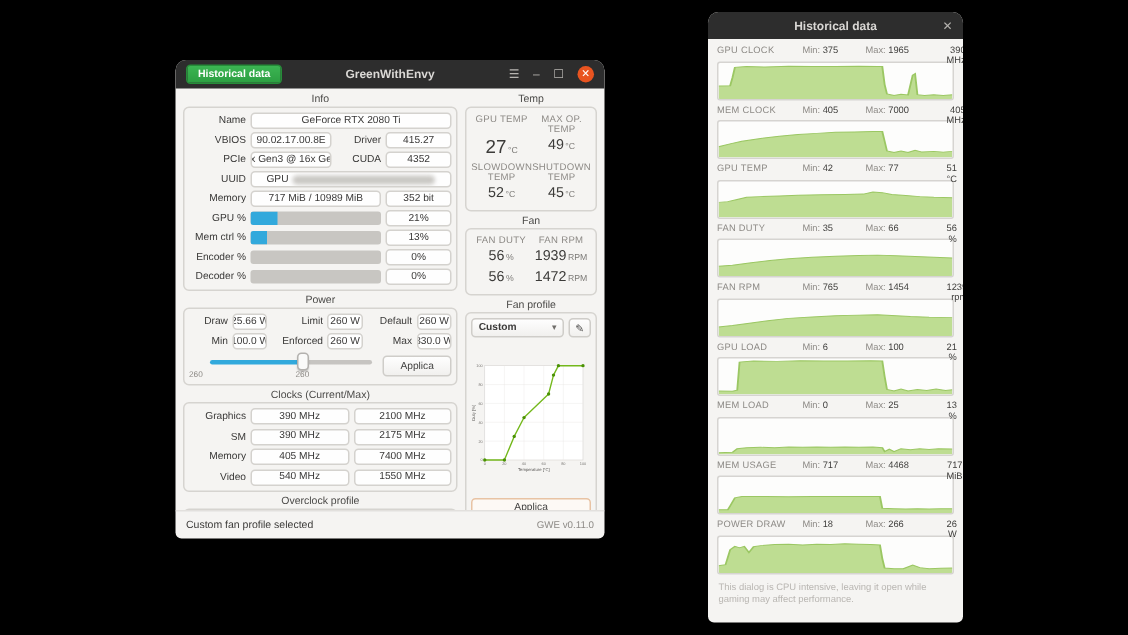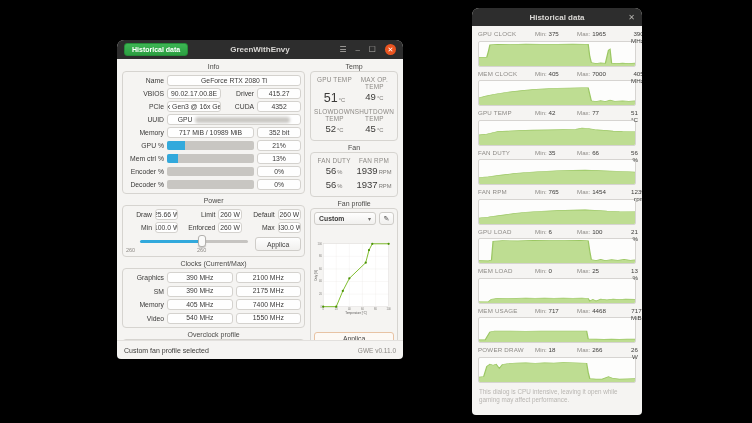--- a/index.html
+++ b/index.html
@@ -257,21 +257,21 @@
       </div>
 
       <div class="col-right">
 
         <section>
           <div class="frame-title">Temp</div>
           <div class="frame-box temp-grid">
             <span class="tlabel">GPU TEMP</span>
             <span class="tlabel">MAX OP. TEMP</span>
             <span class="tval big">
-              <span>51</span><span class="unit">°C</span>
+              <span>27</span><span class="unit">°C</span>
             </span>
             <span class="tval med">
               <span>49</span><span class="unit">°C</span>
             </span>
             <span class="tlabel">SLOWDOWN TEMP</span>
             <span class="tlabel">SHUTDOWN TEMP</span>
             <span class="tval med">
               <span>52</span><span class="unit">°C</span>
             </span>
             <span class="tval med">
@@ -288,21 +288,21 @@
             <span class="tval med">
               <span>56</span><span class="unit">%</span>
             </span>
             <span class="tval med">
               <span>1939</span><span class="unit">RPM</span>
             </span>
             <span class="tval med">
               <span>56</span><span class="unit">%</span>
             </span>
             <span class="tval med">
-              <span>1937</span><span class="unit">RPM</span>
+              <span>1472</span><span class="unit">RPM</span>
             </span>
           </div>
         </section>
 
         <section style="flex:1;display:flex;flex-direction:column;">
           <div class="frame-title">Fan profile</div>
           <div class="frame-box" style="flex:1;">
             <div class="fanprof-head">
               <div class="select">
                 <span class="sel-text">Custom</span>

